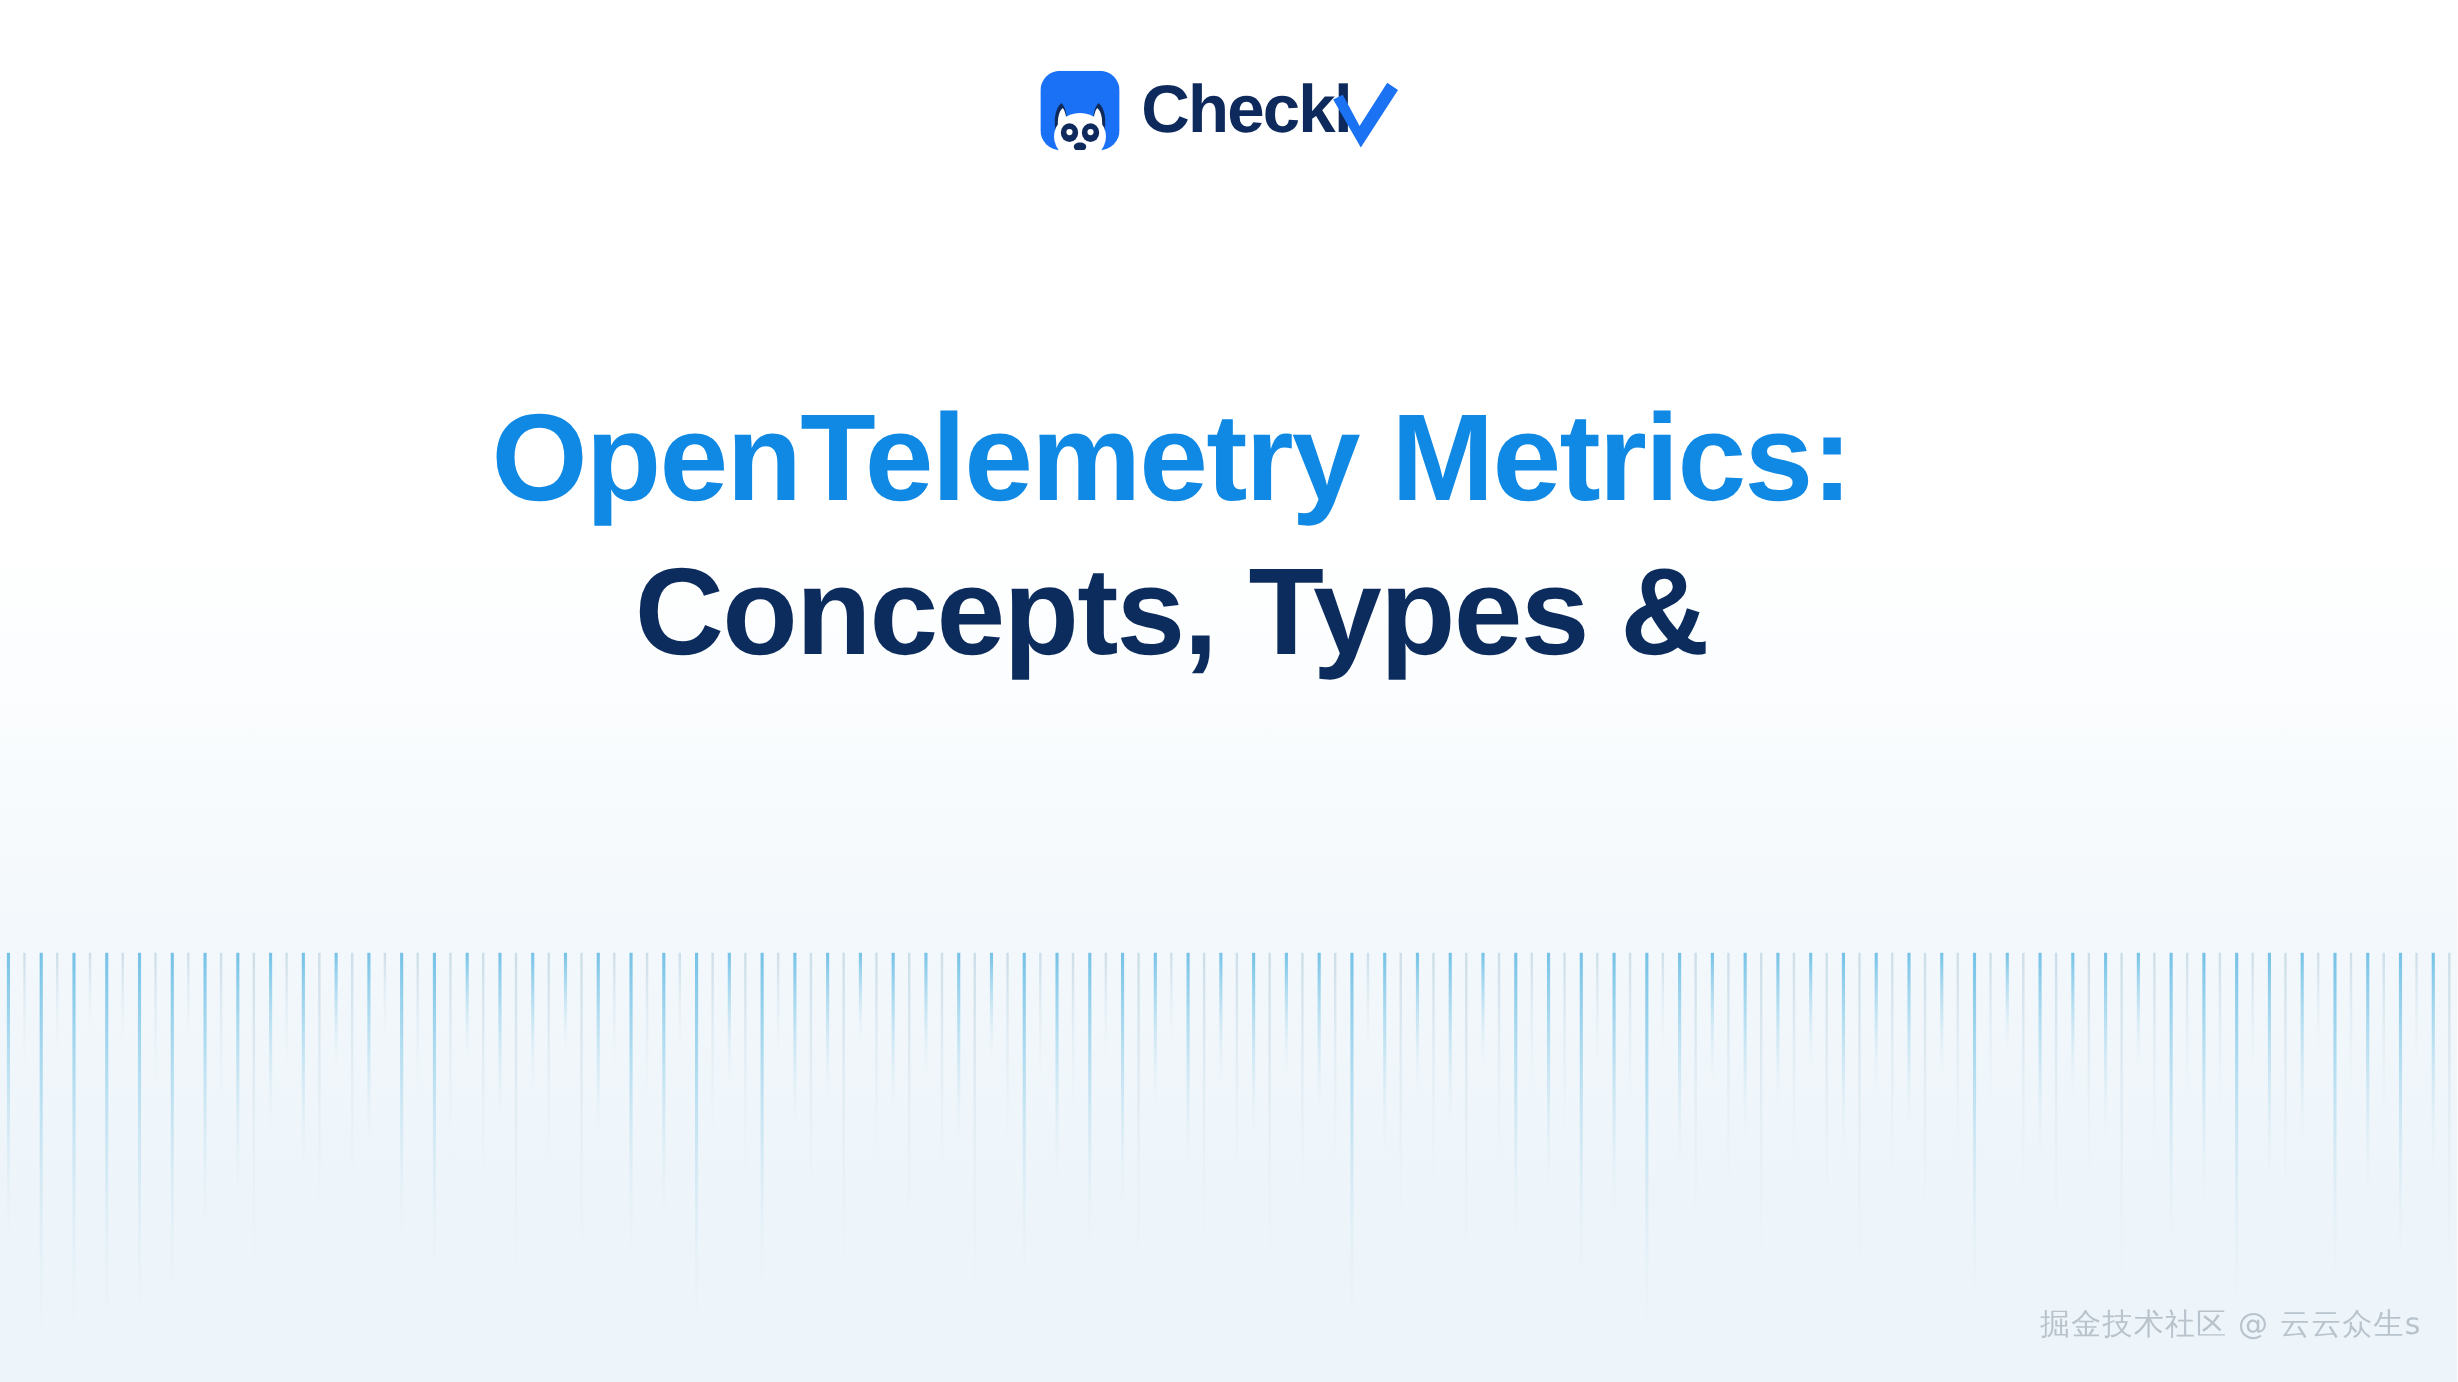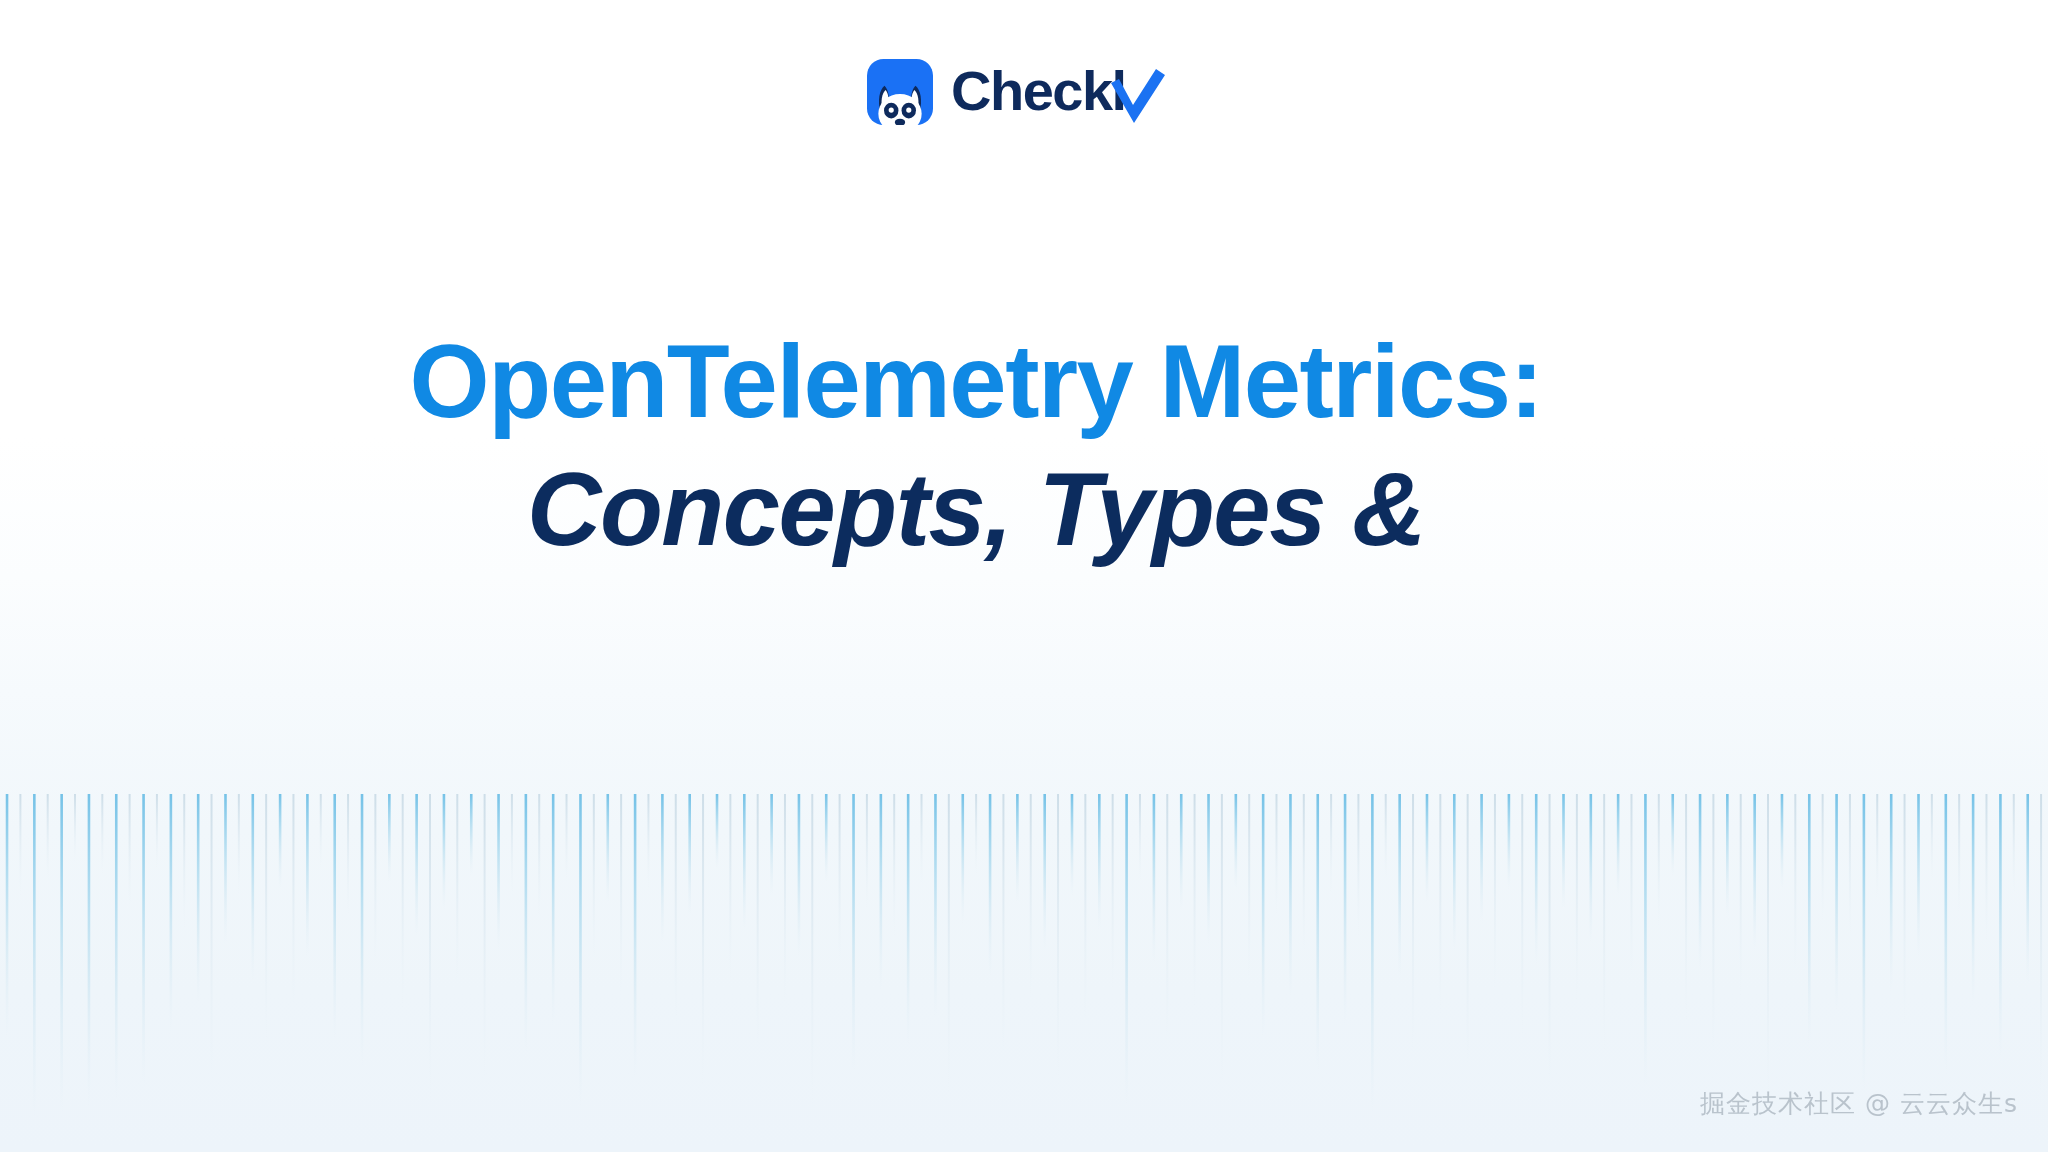--- a/index.html
+++ b/index.html
@@ -74,21 +74,21 @@
   }
   .title-line {
     font-weight: 700;
     font-size: 103px;
     line-height: 128px;
     letter-spacing: -1.5px;
     margin: 0;
     white-space: nowrap;
   }
   .title-line.accent { color: #1089e4; }
-  .title-line.dark   { color: #0c2c5e; font-style: italic; }
+  .title-line.dark   { color: #0c2c5e; }
 
   
   .watermark {
     position: absolute;
     right: 30px;
     bottom: 36px;
     font-size: 25px;
     line-height: 1;
     color: #b9c3cc;
     letter-spacing: 1px;

